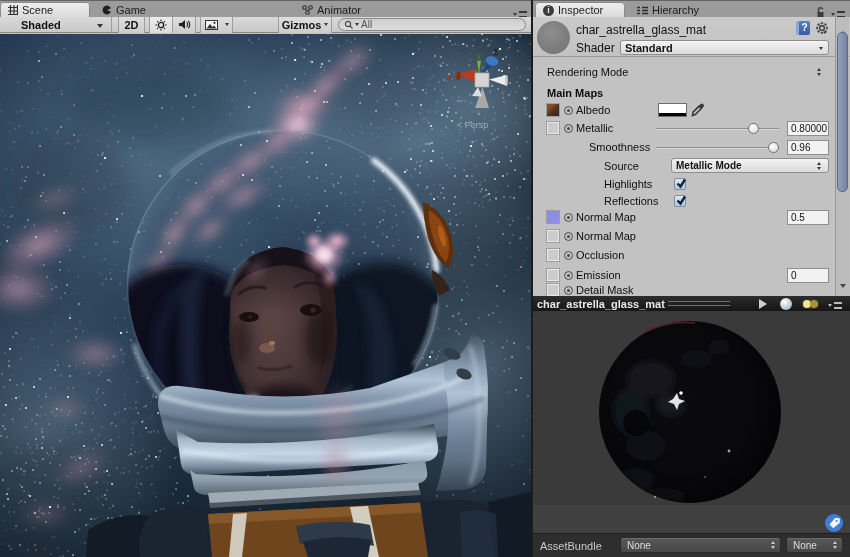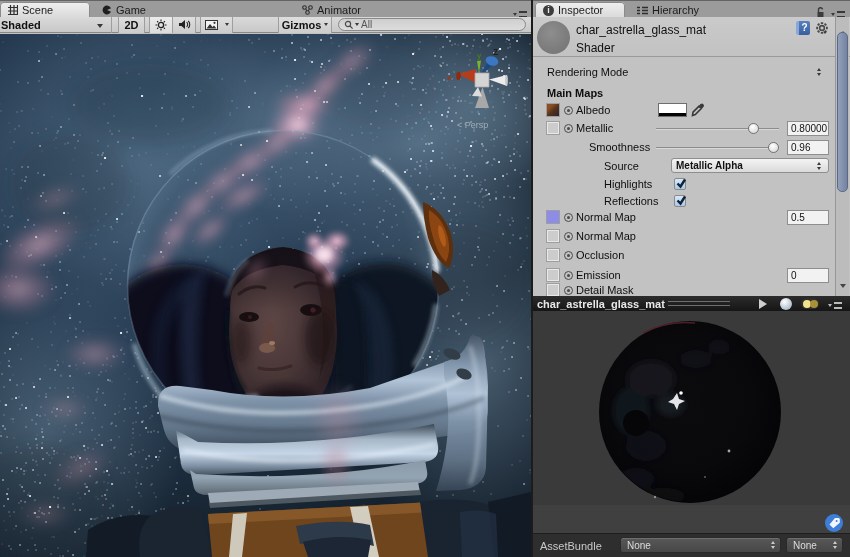--- a/index.html
+++ b/index.html
@@ -64,21 +64,21 @@
           <circle cx="8.5" cy="2.5" r="1.8" fill="none" stroke="#2e2e2e" stroke-width="1.1"></circle>
           <circle cx="5.5" cy="7.5" r="1.8" fill="none" stroke="#2e2e2e" stroke-width="1.1"></circle>
           <path d="M3.7 3.8L4.8 6M7.3 3.8L6.2 6" stroke="#2e2e2e" stroke-width="1"></path>
         </svg>Animator</div>
     <div class="tabmenu" style="right:4px;top:10px">
         <span class="td tds"></span>
         <span class="hlines"></span>
       </div>
   </div>
   <div id="toolbar">
-    <div style="width:111px;height:16px;display:flex;align-items:center;padding-left:1px;font-weight:bold;position:relative">Shaded<span class="td" style="position:absolute;right:8px;top:7px"></span></div>
+    <div style="width:111px;height:16px;display:flex;align-items:center;padding-left:21px;font-weight:bold;position:relative">Shaded<span class="td" style="position:absolute;right:8px;top:7px"></span></div>
     <div class="tsep"></div>
       <div style="width:6px"></div>
       <div class="tsep"></div>
     <div class="tbtn" style="width:25px;font-weight:bold">2D</div>
     <div class="tsep"></div>
       <div style="width:4px"></div>
       <div class="tsep"></div>
     <div class="tbtn" style="width:22px;background:linear-gradient(#ececec,#dcdcdc)">
       <svg width="12" height="12">
           <circle cx="6" cy="6" r="2.6" fill="none" stroke="#222" stroke-width="1.3"></circle>
@@ -487,20 +487,21 @@
             <circle cx="7" cy="7" r="3.2"></circle>
             <g stroke="#4a4a4a" stroke-width="2.4">
               <path d="M7 1.2V3M7 11v1.8M1.2 7H3M11 7h1.8M2.9 2.9l1.3 1.3M9.8 9.8l1.3 1.3M11.1 2.9L9.8 4.2M4.2 9.8L2.9 11.1"></path>
             </g>
             <circle cx="7" cy="7" r="1.6" fill="#c6c6c6"></circle>
           </g>
           <path d="M10 13l4 0-2 2.5Z" fill="#3e3e3e" transform="translate(-2,-2.5)"></path>
         </svg>
       </div>
     <div class="abs" style="left:43px;top:24px;font-size:12px;color:#101010">Shader</div>
+    <div class="ddown" style="left:87px;top:23px;width:209px;font-size:11px;font-weight:bold">Standard<span class="td tds" style="position:absolute;right:5px;top:6px"></span></div>
   </div>
   <div id="rows">
     <div class="row" style="top:65px">
         <span class="lbl" style="left:14px">Rendering Mode</span>
         <span style="position:absolute;left:284px;top:3px;display:flex;flex-direction:column;gap:1.5px">
           <span class="tu tus"></span>
           <span class="td tds"></span>
         </span>
       </div>
     <div class="row" style="top:86px">
@@ -534,21 +535,21 @@
     <div class="row" style="top:140px">
         <span class="lbl" style="left:56px">Smoothness</span>
       <span class="slider" style="left:123px;width:123px">
           <span class="track"></span>
           <span class="knob" style="left:112px"></span>
         </span>
       <span class="vfield" style="left:254px;width:42px">0.96</span>
       </div>
     <div class="row" style="top:159px">
         <span class="lbl" style="left:71px">Source</span>
-      <span class="ddown" style="left:138px;top:-1px;width:158px;font-weight:bold">Metallic Alpha</span>
+      <span class="ddown" style="left:138px;top:-1px;width:158px;font-weight:bold">Metallic Mode</span>
       <span style="position:absolute;left:284px;top:3px;display:flex;flex-direction:column;gap:1.5px">
           <span class="tu tus"></span>
           <span class="td tds"></span>
         </span>
       </div>
     <div class="row" style="top:177px">
         <span class="lbl" style="left:71px">Highlights</span>
       <span class="chk" style="left:141px">
           <svg width="12" height="12" style="margin:-2px 0 0 0">
             <path d="M2.5 6.5l3 3L10 2.5" stroke="#10233c" stroke-width="2.4" fill="none"></path>

